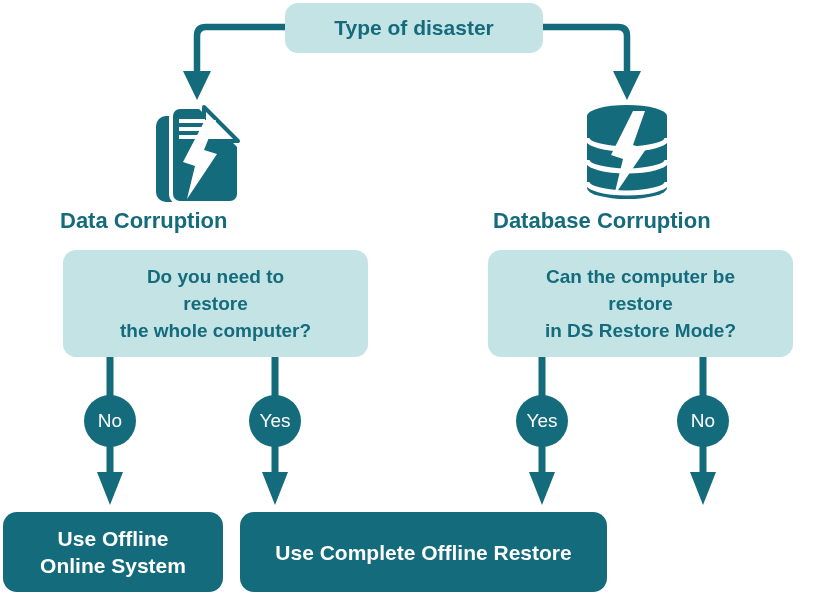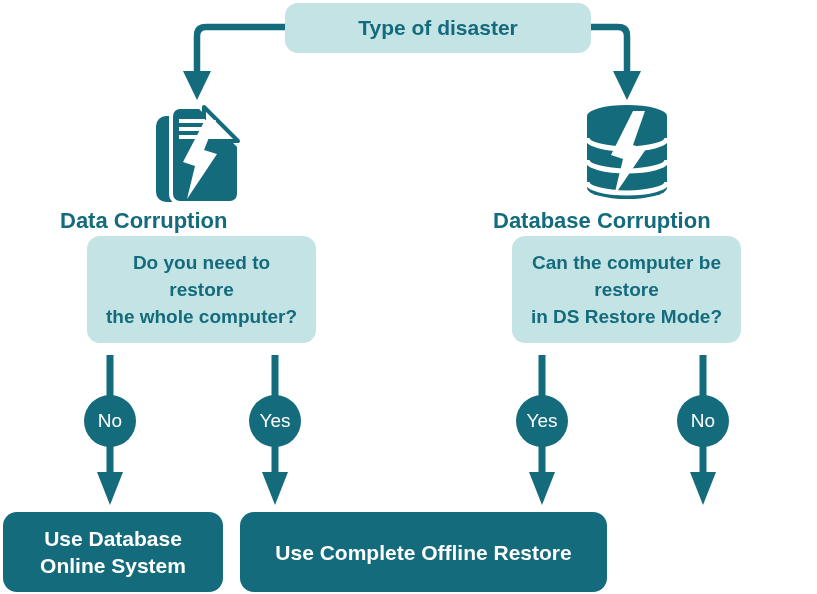--- a/index.html
+++ b/index.html
@@ -33,27 +33,27 @@
     background:var(--teal-light);
     color:var(--teal-dark);
     border-radius:13px;
   }
   .node-dark{
     background:var(--teal-dark);
     color:var(--text-on-dark);
     border-radius:14px;
   }
   .root-node{
-    left:285px;top:3px;width:306px;height:50px;
+    left:285px;top:3px;width:258px;height:50px;
     font-size:21px;
   }
   .question-box{
     flex-direction:column;
-    width:229px;height:107px;top:236px;
-    font-size:19px;line-height:27px;margin-left:24px;
+    width:305px;height:107px;top:250px;
+    font-size:19px;line-height:27px;
   }
   .question-box.left{left:63px;}
   .question-box.right{left:488px;}
   .question-box span{display:block;}
   .branch-label{
     position:absolute;z-index:1;top:208px;width:274px;
     font-weight:bold;font-size:22px;
     color:var(--teal-dark);
   }
   .branch-label.left{left:60px;}
@@ -140,20 +140,20 @@
     <span>restore</span>
     <span>in DS Restore Mode?</span>
   </div>
 
   <div class="badge" style="left:84px;">No</div>
   <div class="badge" style="left:249px;">Yes</div>
   <div class="badge" style="left:516px;">Yes</div>
   <div class="badge" style="left:677px;">No</div>
 
   <div class="node node-dark outcome outcome-1">
-    <span>Use Database</span>
+    <span>Use Offline</span>
     <span>Online System</span>
   </div>
   <div class="node node-dark outcome outcome-2">
     <span>Use Complete Offline Restore</span>
   </div>
 
 </div>
 
 </body></html>

